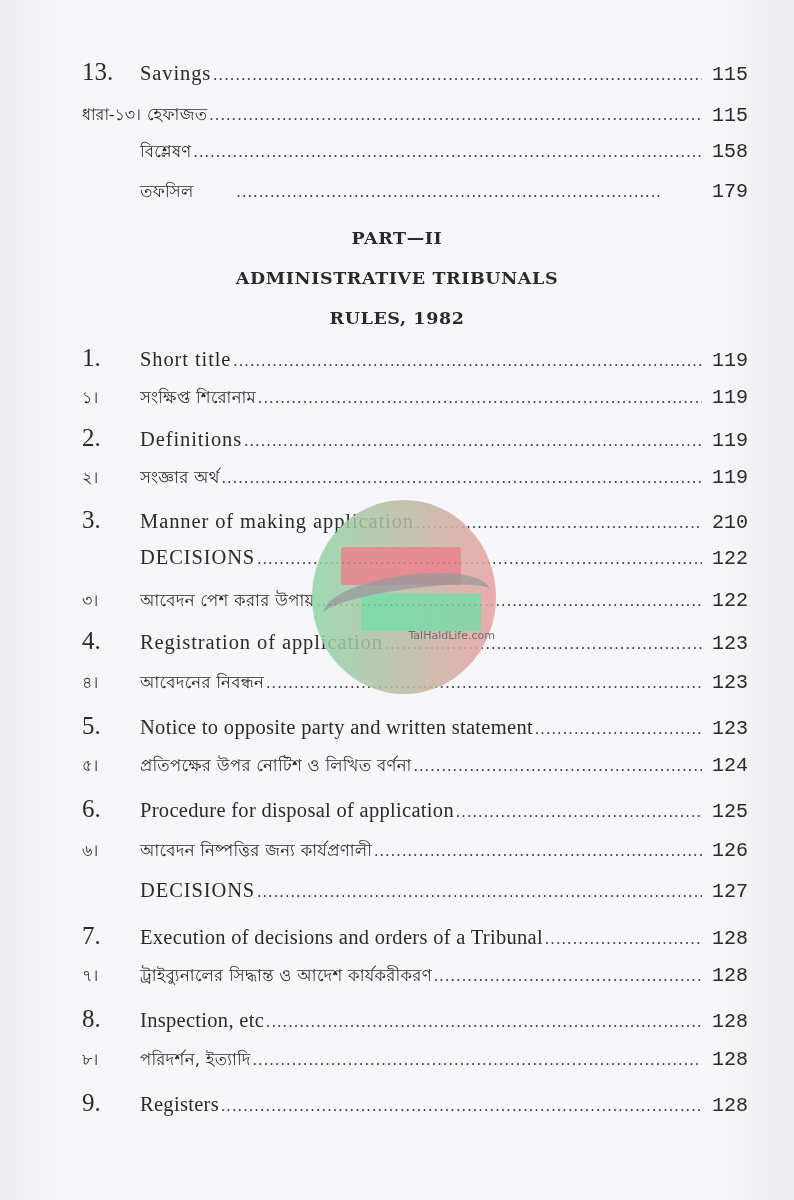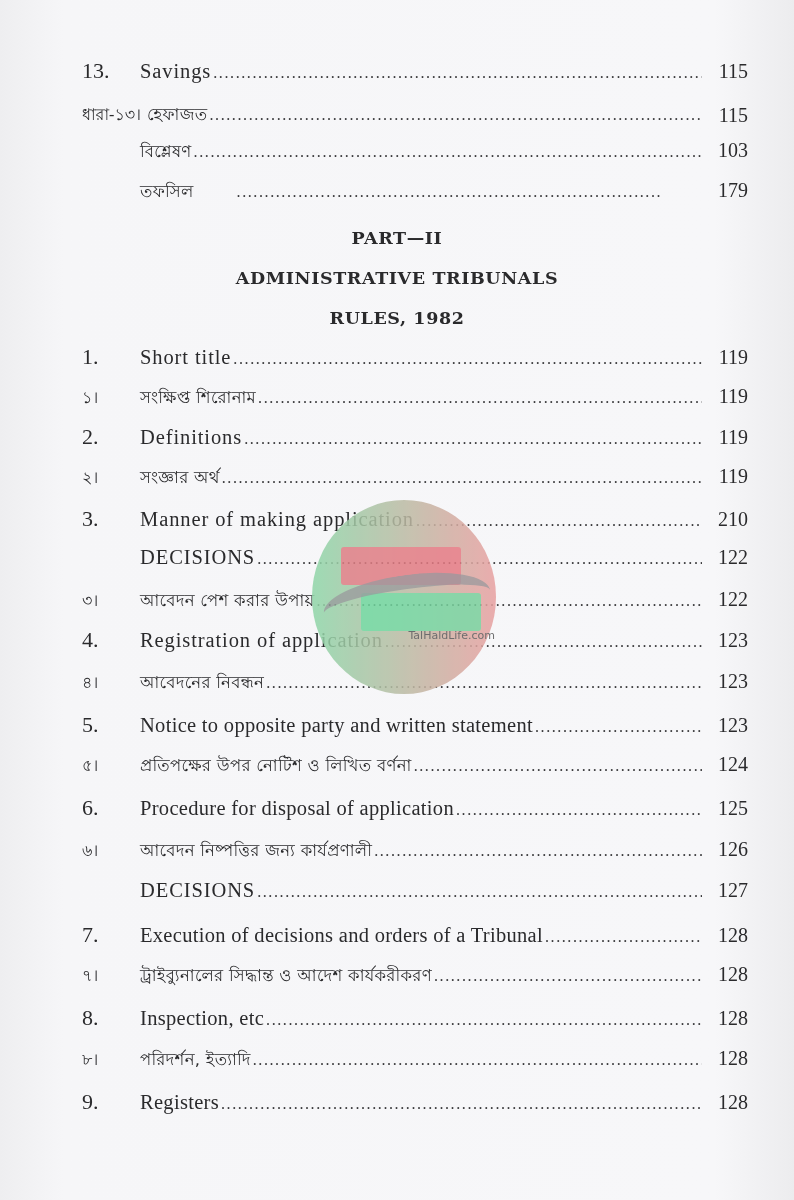--- a/index.html
+++ b/index.html
@@ -12,34 +12,34 @@
   }
   .page {
     position: absolute; left: 0; top: 0; width: 794px; height: 1200px;
     background: linear-gradient(90deg, #eeeef0 0%, #f6f6f8 8%, #f7f7f9 90%, #ececee 100%);
   }
   .row {
     position: absolute; left: 82px; width: 666px; height: 34px;
     display: flex; align-items: baseline;
     font-size: 20.5px; white-space: nowrap;
   }
-  .num { width: 58px; flex: none; font-size: 22px; }
+  .num { width: 58px; flex: none; font-size: 25px; }
   .num.wide { width: auto; margin-right: 6px; }
   .num.bn { font-size: 16px; }
   .title { flex: none; letter-spacing: 0.3px; }
   .title.bn { font-size: 16.5px; font-family: "DejaVu Sans", sans-serif; }
   .title.spaced { letter-spacing: 0.9px; }
   .dots {
     flex: 1 1 auto; overflow: hidden; margin: 0 6px 0 2px;
     font-size: 16px; letter-spacing: 1.6px; color: #3a3a3c;
   }
   .dots::before {
     content: "..................................................................................................................................................................................";
   }
-  .page-num { flex: none; width: 40px; text-align: right; font-size: 20px; }
+  .page-num { flex: none; width: 40px; text-align: right; font-size: 20px; font-family: Liberation Mono, monospace; }
   .indent { padding-left: 58px; }
   .heading {
     position: absolute; left: 0; width: 794px; text-align: center;
     font-family: "DejaVu Serif", serif; font-weight: bold;
     font-size: 17.5px; letter-spacing: 0.6px; color: #2a2a2c;
   }
   .watermark {
     position: absolute; left: 312px; top: 500px; width: 182px; height: 192px;
     border-radius: 50%;
     border: 1.5px solid transparent;
@@ -80,21 +80,21 @@
   </div>
   <div class="row" style="top:98px;align-items:center;">
     <span class="num wide bn">ধারা-১৩।</span>
     <span class="title bn">হেফাজত</span>
     <span class="dots"></span>
     <span class="page-num">115</span>
   </div>
   <div class="row indent" style="top:139px; width:608px;">
     <span class="title bn">বিশ্লেষণ</span>
     <span class="dots"></span>
-    <span class="page-num">103</span>
+    <span class="page-num">158</span>
   </div>
   <div class="row indent" style="top:179px; width:608px;gap:41px;">
     <span class="title bn">তফসিল</span>
     <span class="dots"></span>
     <span class="page-num">179</span>
   </div>
 
   <div class="heading" style="top:268px;">ADMINISTRATIVE TRIBUNALS</div>
   <div class="heading" style="top:228px;">PART—II</div>
   <div class="heading" style="top:308px;">RULES, 1982</div>

